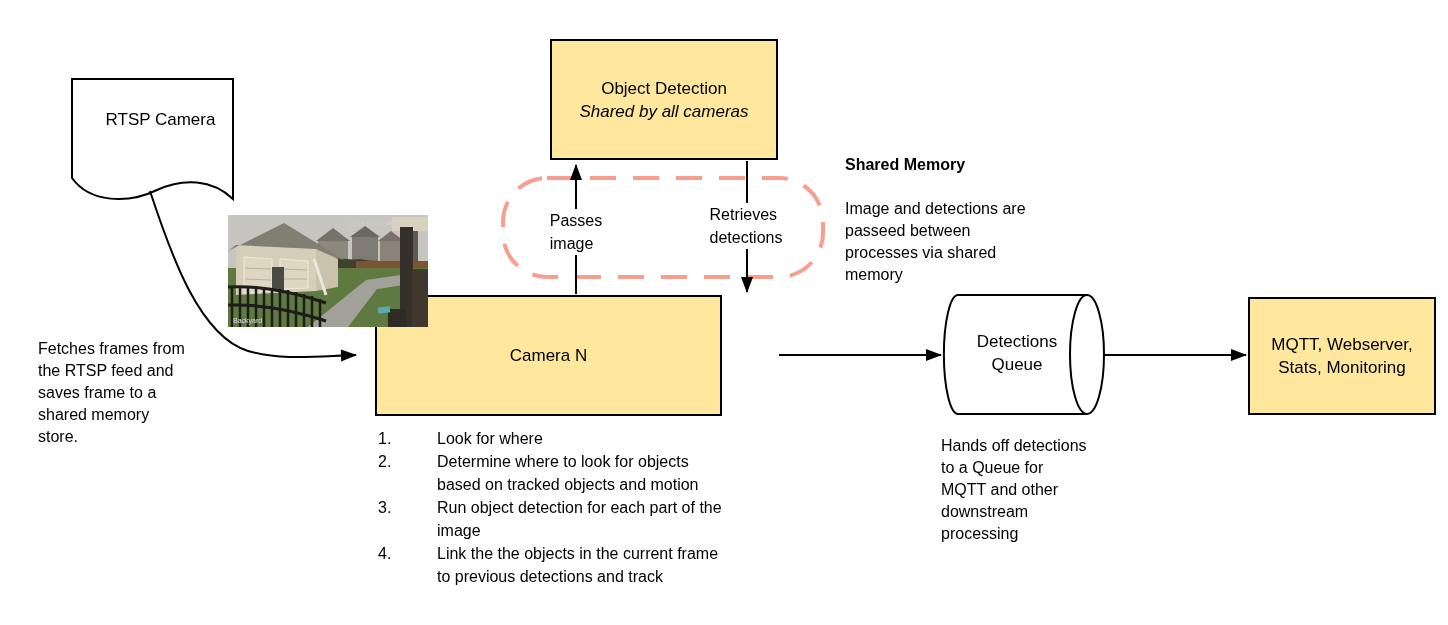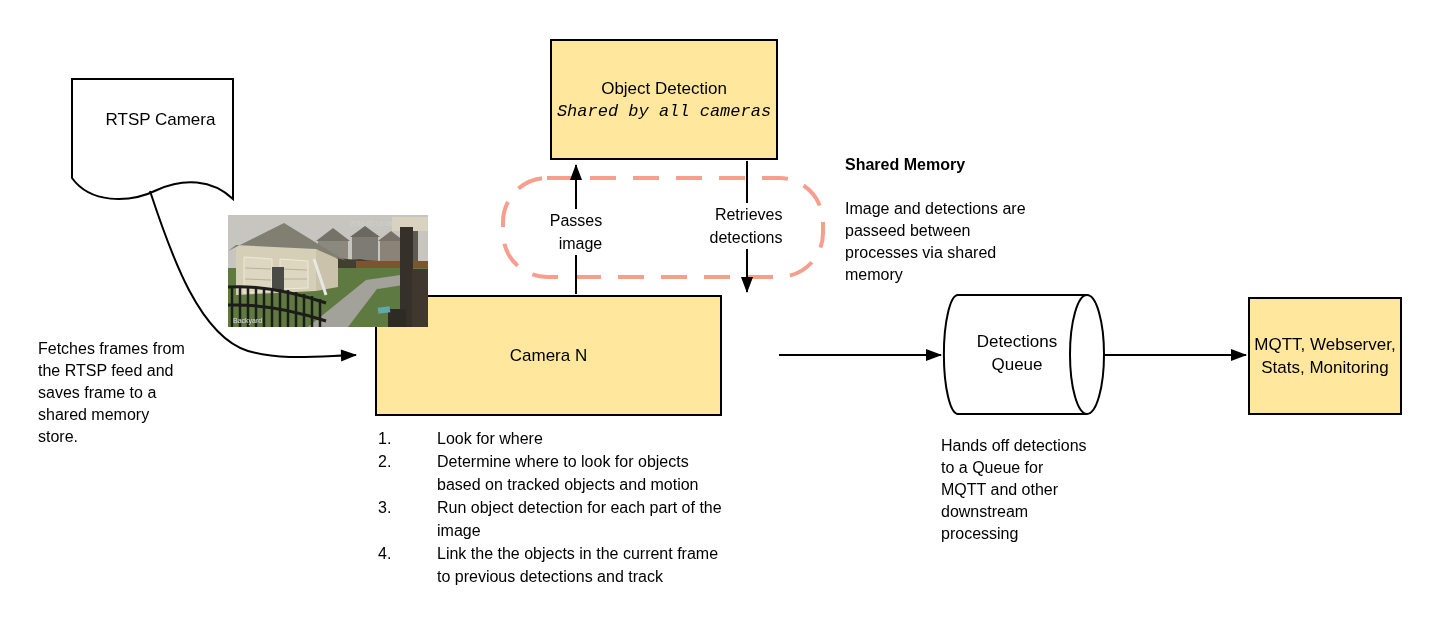--- a/index.html
+++ b/index.html
@@ -5,43 +5,43 @@
   html,body{margin:0;padding:0;background:#ffffff;}
   body{font-family:"Liberation Sans", sans-serif; color:#000;}
   #canvas{position:relative;width:1448px;height:625px;background:#ffffff;overflow:hidden;}
 
   .box{position:absolute;background:#FFE89E;border:2px solid #000;box-sizing:border-box;
        display:flex;flex-direction:column;align-items:center;justify-content:center;
        text-align:center;font-size:17px;line-height:23px;}
   .preline{white-space:pre-line;}
   .note{position:absolute;font-size:16px;line-height:22px;white-space:pre-line;}
   .vlabel{position:absolute;display:flex;flex-direction:column;align-items:center;z-index:6;}
-  .vlabel span{background:#ffffff;padding:0 2px;font-size:16px;line-height:23px;text-align:right;white-space:pre-line;}
+  .vlabel span{background:#ffffff;padding:0 2px;font-size:16px;line-height:23px;text-align:left;white-space:pre-line;}
 
   svg{display:block;}
   #connector-layer{position:absolute;left:0;top:0;z-index:3;pointer-events:none;}
   #photo{position:absolute;left:228px;top:215px;z-index:5;}
 
   #rtsp-label{position:absolute;left:72px;top:110px;width:177px;text-align:center;font-size:17px;z-index:6;}
   #object-detection-box{left:550px;top:39px;width:228px;height:121px;z-index:2;}
   #camera-box{left:375px;top:295px;width:347px;height:121px;z-index:2;}
-  #mqtt-box{left:1248px;top:297px;width:154px;height:118px;z-index:2;}
+  #mqtt-box{left:1248px;top:297px;width:188px;height:118px;z-index:2;}
   #queue-label{position:absolute;left:944px;top:330px;width:146px;text-align:center;
                font-size:17px;line-height:23px;z-index:6;}
   #fetch-note{left:38px;top:338px;width:200px;}
   #shared-memory-note{left:845px;top:132px;width:230px;}
   #handoff-note{left:941px;top:435px;width:210px;}
   #shared-memory-title{font-weight:bold;font-size:16px;line-height:22px;}
   #passes-label{left:506px;top:209px;width:140px;}
   #retrieves-label{left:676px;top:203px;width:140px;}
   #camera-steps{position:absolute;left:378px;top:427px;width:410px;font-size:16px;line-height:23px;z-index:6;}
   .step-row{display:flex;}
   .step-num{width:59px;flex:0 0 59px;}
   .step-text{width:348px;white-space:pre-line;}
-  .subtitle-italic{font-style:italic;font-family:Liberation Mono, monospace;}
+  .subtitle-italic{font-style:italic;}
 </style>
 </head>
 <body>
 
 <div id="canvas">
 
   <div class="box" id="object-detection-box">
     <div>Object Detection</div>
     <div class="subtitle-italic">Shared by all cameras</div>
   </div>

